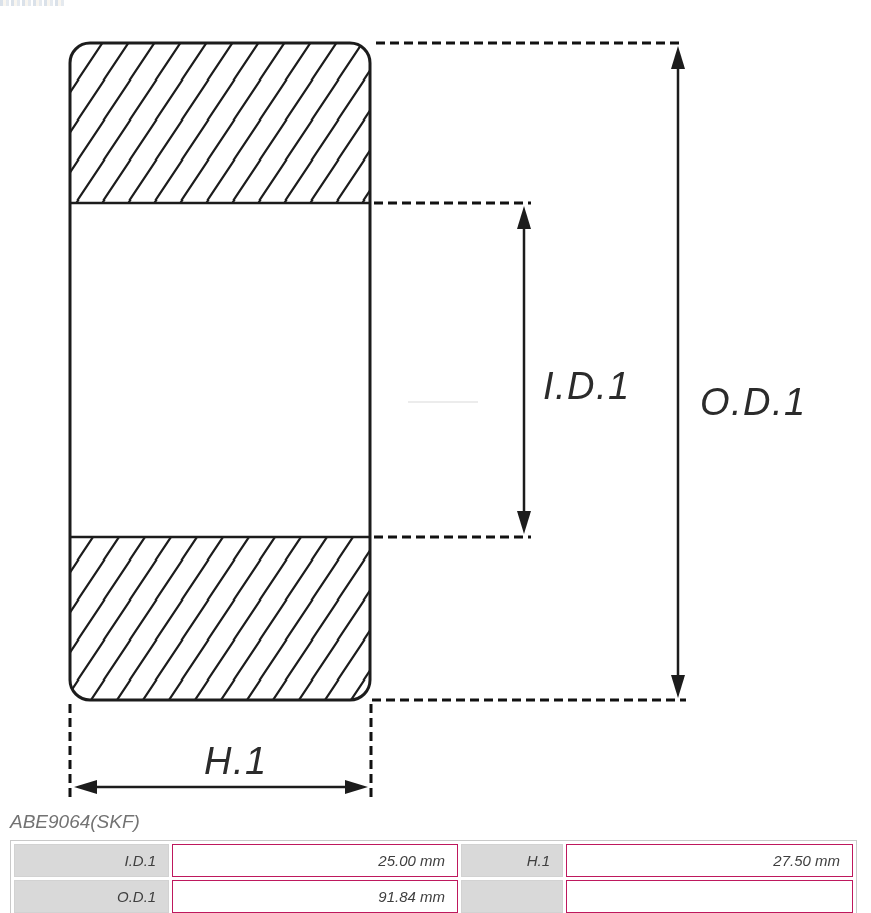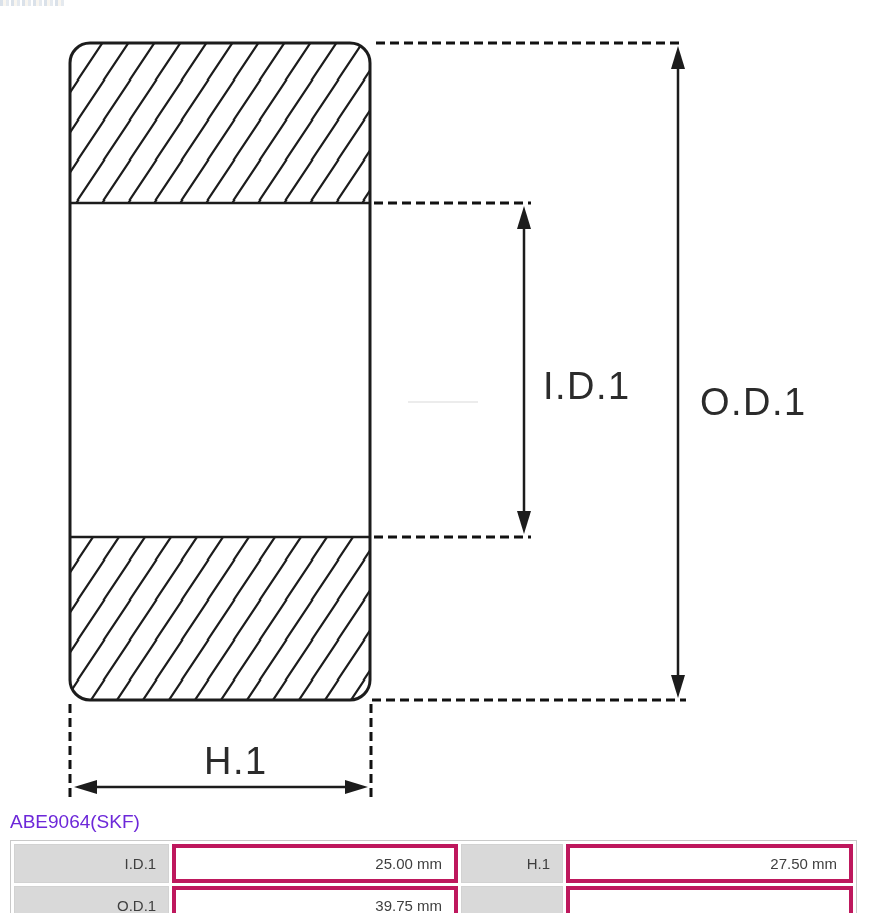--- a/index.html
+++ b/index.html
@@ -7,20 +7,21 @@
     padding: 0;
     background: #ffffff;
     font-family: "Liberation Sans", sans-serif;
   }
   .page {
     position: relative;
     width: 871px;
     height: 913px;
     background: #ffffff;
     overflow: hidden;
+    font-style: italic;
   }
   
   .artifact {
     position: absolute;
     left: 0;
     top: 0;
     width: 66px;
     height: 6px;
     background: repeating-linear-gradient(90deg,
       #bcc9d8 0px, #bcc9d8 3px,
@@ -40,21 +41,21 @@
     font-size: 38px;
     font-weight: 400;
     letter-spacing: 1.5px;
   }
   .part-number {
     position: absolute;
     left: 10px;
     top: 811px;
     font-size: 19px;
     font-weight: 400;
-    color: #6d28d9;
+    color: #737373;
     white-space: nowrap;
   }
   .spec-table {
     position: absolute;
     left: 10px;
     top: 840px;
     width: 847px;
     border: 1px solid #c9c9c9;
     border-collapse: separate;
     border-spacing: 3px;
@@ -69,21 +70,21 @@
     white-space: nowrap;
     overflow: hidden;
     height: 21px;
   }
   .spec-table td.lbl {
     background: #d9d9d9;
     border: 1px solid #d2d2d2;
   }
   .spec-table td.val {
     background: #ffffff;
-    border: 4px solid #be185d;
+    border: 1px solid #be185d;
   }
   .col-lbl1 { width: 152px; }
   .col-val1 { width: 280px; }
   .col-lbl2 { width: 100px; }
   .col-val2 { width: 281px; }
 </style>
 </head>
 <body>
 
 <div class="page">
@@ -154,20 +155,20 @@
     </colgroup>
     <tbody>
       <tr>
         <td class="lbl">I.D.1</td>
         <td class="val">25.00 mm</td>
         <td class="lbl">H.1</td>
         <td class="val">27.50 mm</td>
       </tr>
       <tr>
         <td class="lbl">O.D.1</td>
-        <td class="val">39.75 mm</td>
+        <td class="val">91.84 mm</td>
         <td class="lbl"></td>
         <td class="val"></td>
       </tr>
     </tbody>
   </table>
 
 </div>
 
 </body></html>

